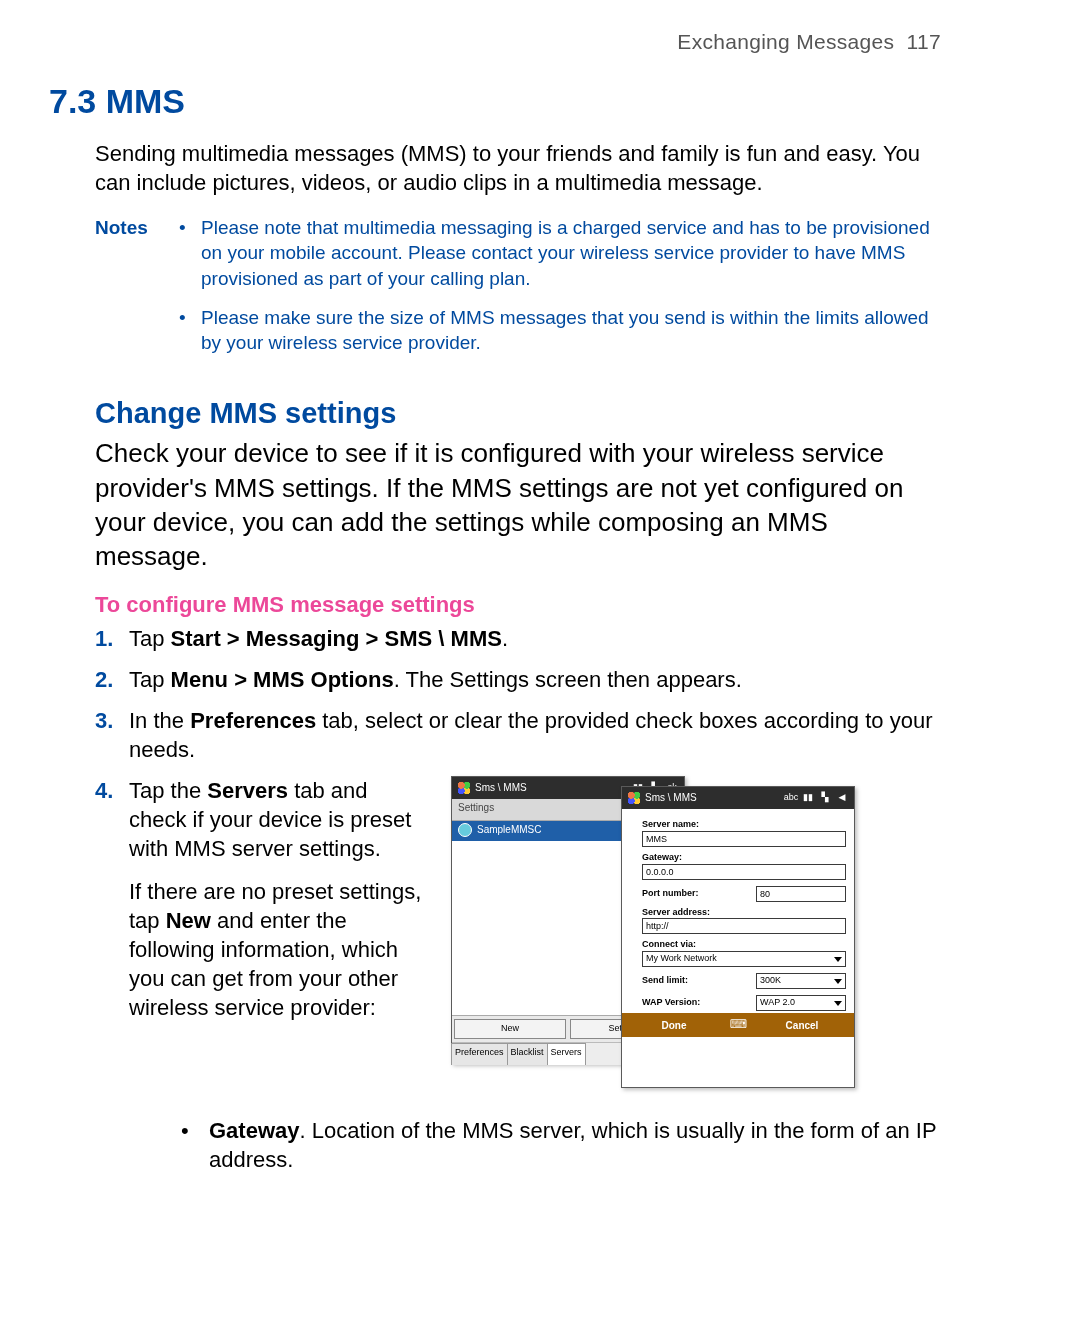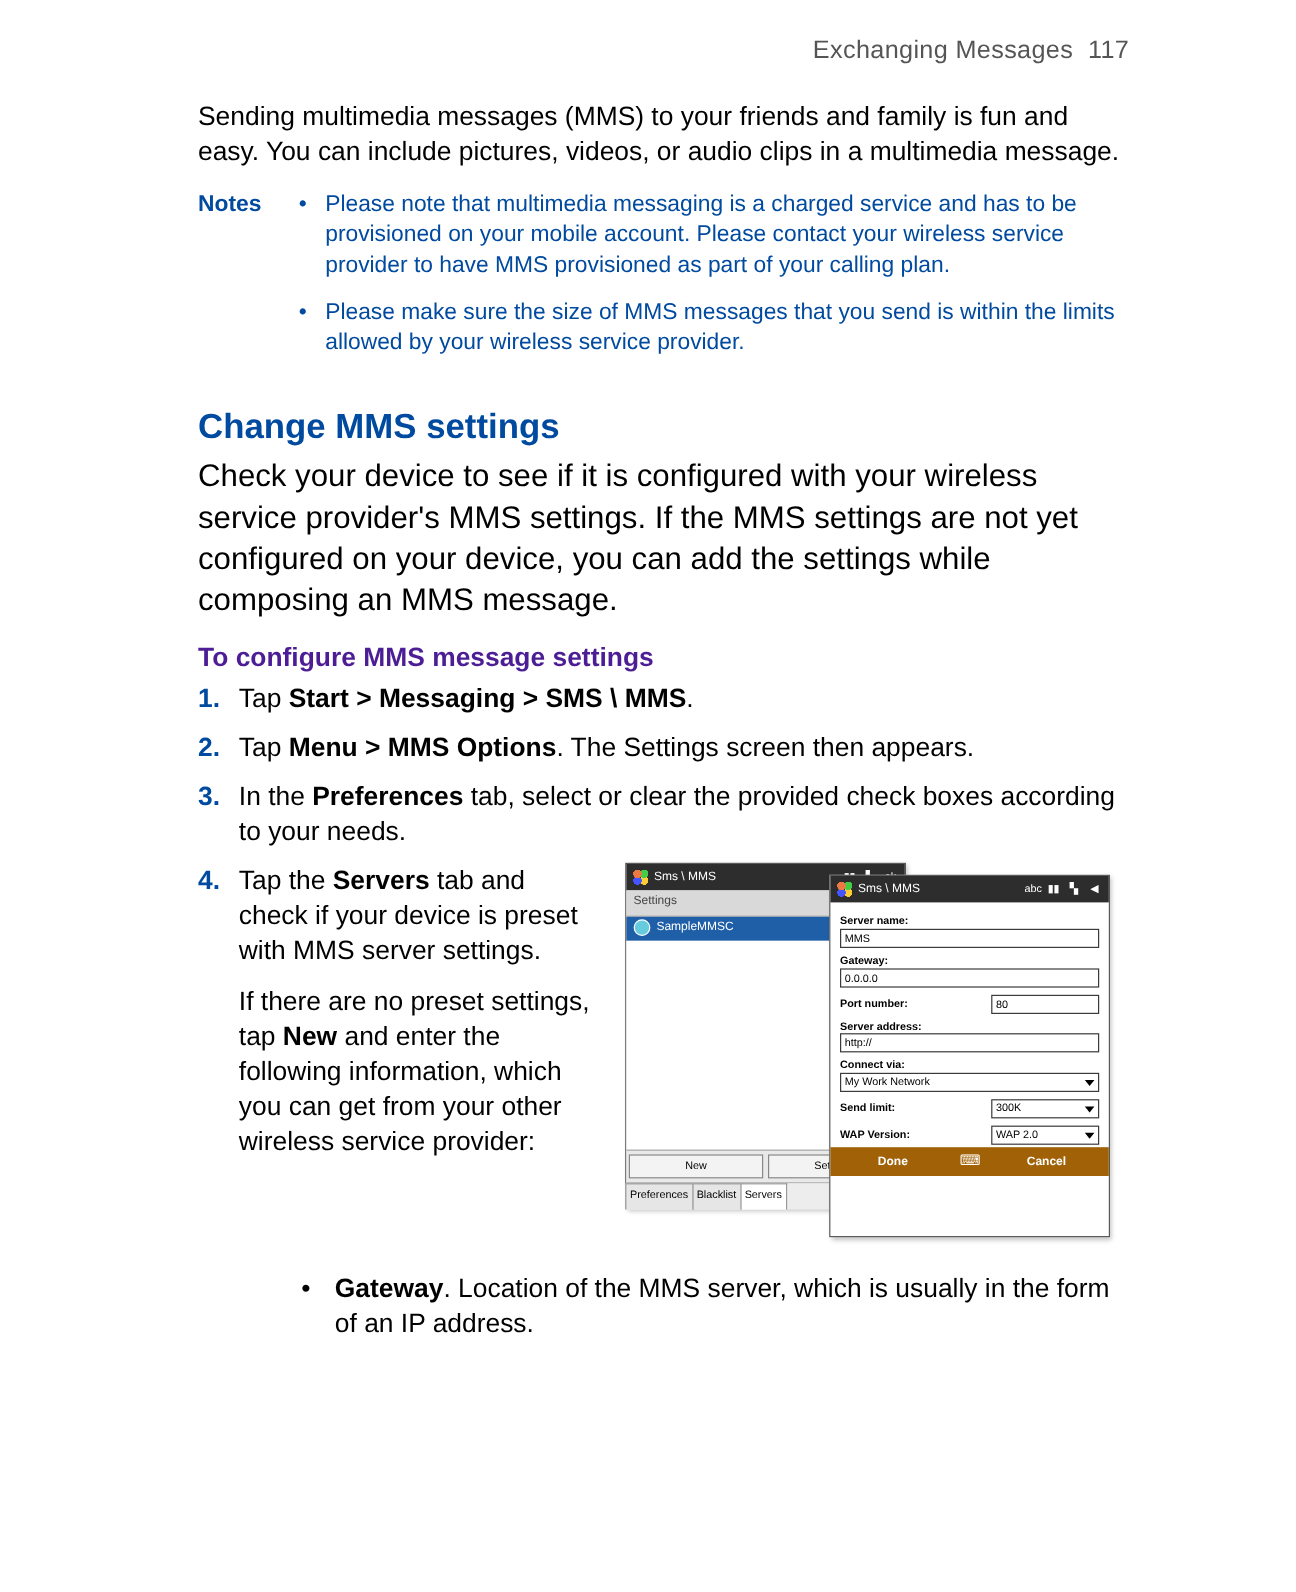--- a/index.html
+++ b/index.html
@@ -8,21 +8,21 @@
     padding: 0;
     background: #fff;
     font-family: "Myriad Pro", "Segoe UI", "Helvetica Neue", Arial, sans-serif;
     color: #000;
     width: 1080px;
   }
   body { padding: 30px 0 60px 0; }
   .page {
     width: 1051px;
     box-sizing: border-box;
-    padding-left: 119px;
+    padding-left: 49px;
     padding-right: 110px;
   }
   .running-head {
     text-align: right;
     font-size: 21px;
     color: #555;
     margin-bottom: 28px;
     letter-spacing: .3px;
   }
   h1.section {
@@ -63,21 +63,21 @@
     font-weight: bold;
     font-size: 29px;
     margin: 28px 0 6px 46px;
   }
   p.body2 {
     font-size: 26px;
     line-height: 1.32;
     margin: 0 0 18px 46px;
   }
   h3.procedure {
-    color: #4c1d95;
+    color: #ec4899;
     font-weight: bold;
     font-size: 22px;
     margin: 12px 0 6px 46px;
   }
   
   ol.steps {
     list-style: none;
     margin: 0 0 0 46px;
     padding: 0;
     counter-reset: step;
@@ -172,21 +172,21 @@
     height: 22px; display:flex; background:#ededed;
     border-top:1px solid #bbb;
   }
   .tabsbar .tab {
     border:1px solid #999; border-bottom:none;
     background:#fff; font-size:9px; padding: 3px 3px;
     margin-left:-1px;
   }
   .tabsbar .tab.inactive { background:#e6e6e6; }
   
-  .formarea { padding: 5px 8px 2px 8px; }
+  .formarea { padding: 5px 8px 2px 8px; margin-left: 12px; }
   .formarea .lbl { font-size:9px; font-weight:bold; margin-top:5px; }
   .formarea input[type=text] {
     width: 100%; box-sizing:border-box;
     border:1px solid #3a3a3a; height:16px; font-size:9px;
     padding: 1px 3px;
   }
   .row2 {
     display:flex; align-items:center; gap:4px; margin-top:6px;
   }
   .row2 .lbl { flex:1; margin-top:0; }
@@ -220,20 +220,21 @@
   .gw .b { width:28px; flex:0 0 28px; color:#000; }
 </style>
 </head>
 <body>
 
 <div class="page">
   <div class="running-head">
     <span>Exchanging Messages</span>&nbsp;&nbsp;<span>117</span>
   </div>
 
+  <h1 class="section">7.3 MMS</h1>
 
   <p class="body">Sending multimedia messages (MMS) to your friends and family is fun and easy. You can include pictures, videos, or audio clips in a multimedia message.</p>
 
   <div class="notes-row">
     <div class="notes-label">Notes</div>
     <div class="notes-list">
       <div class="note-item">
         <div class="note-bullet">•</div>
         <div class="note-text">Please note that multimedia messaging is a charged service and has to be provisioned on your mobile account. Please contact your wireless service provider to have MMS provisioned as part of your calling plan.</div>
       </div>

